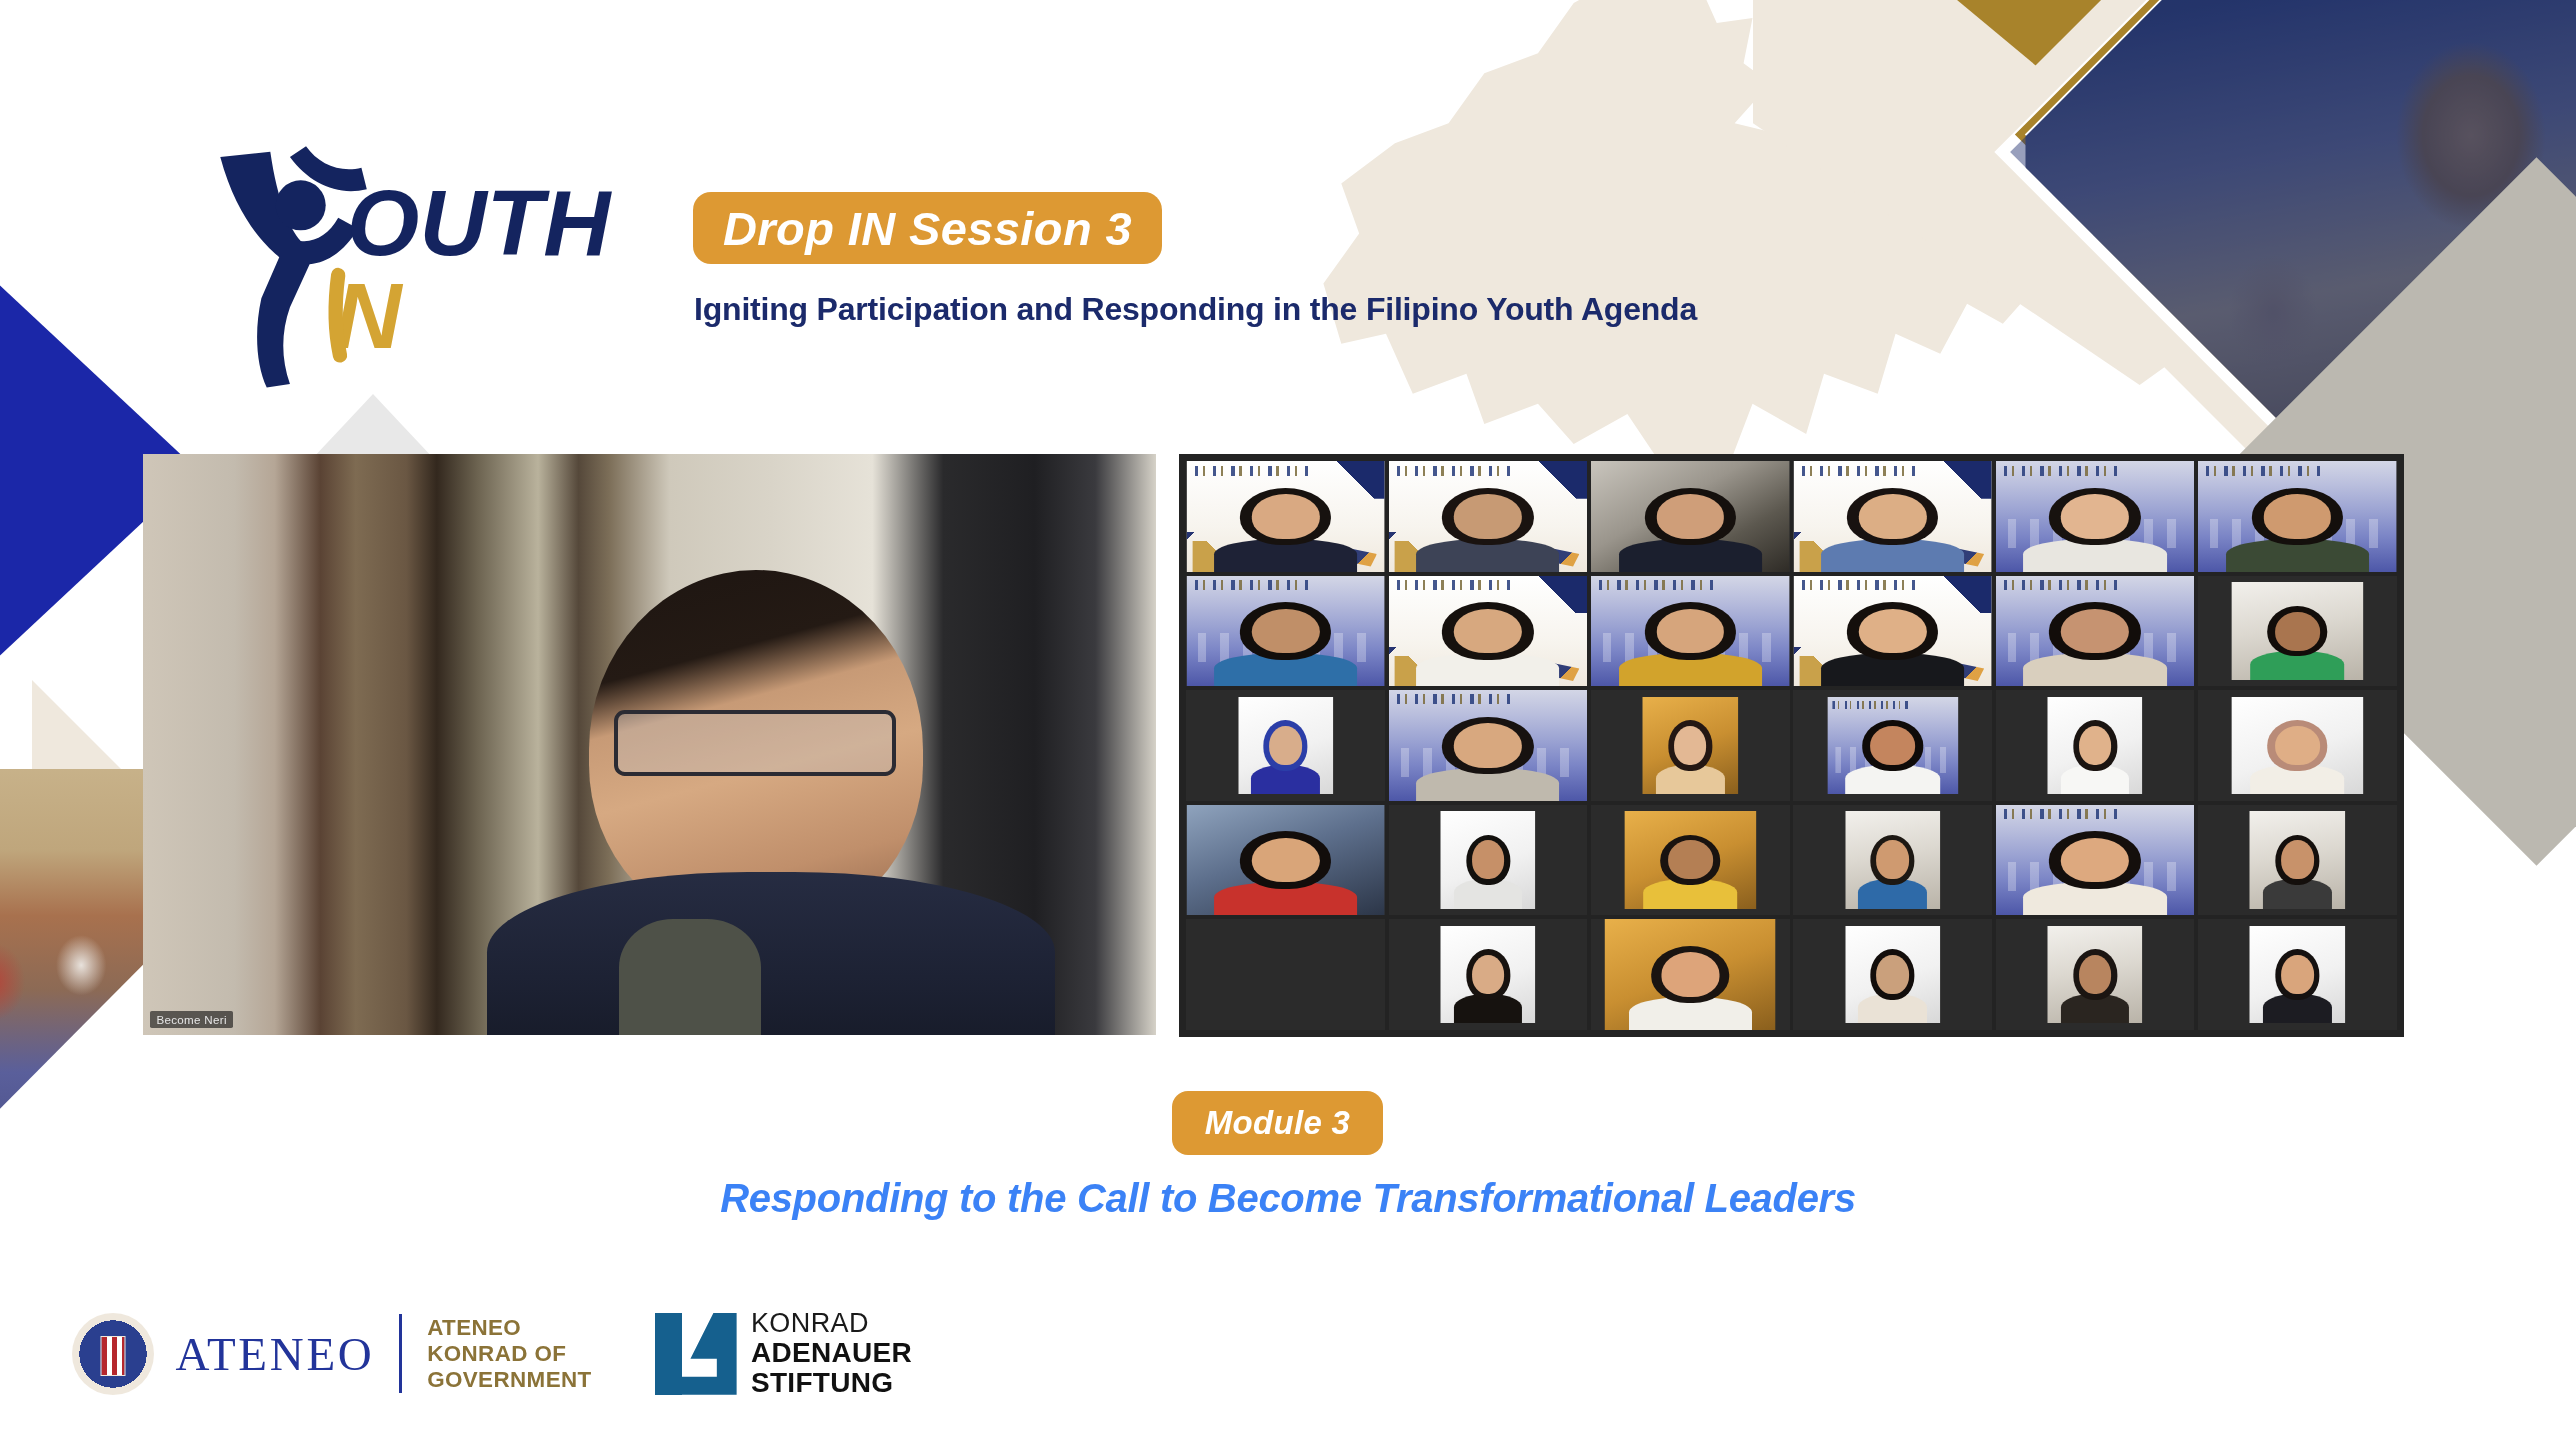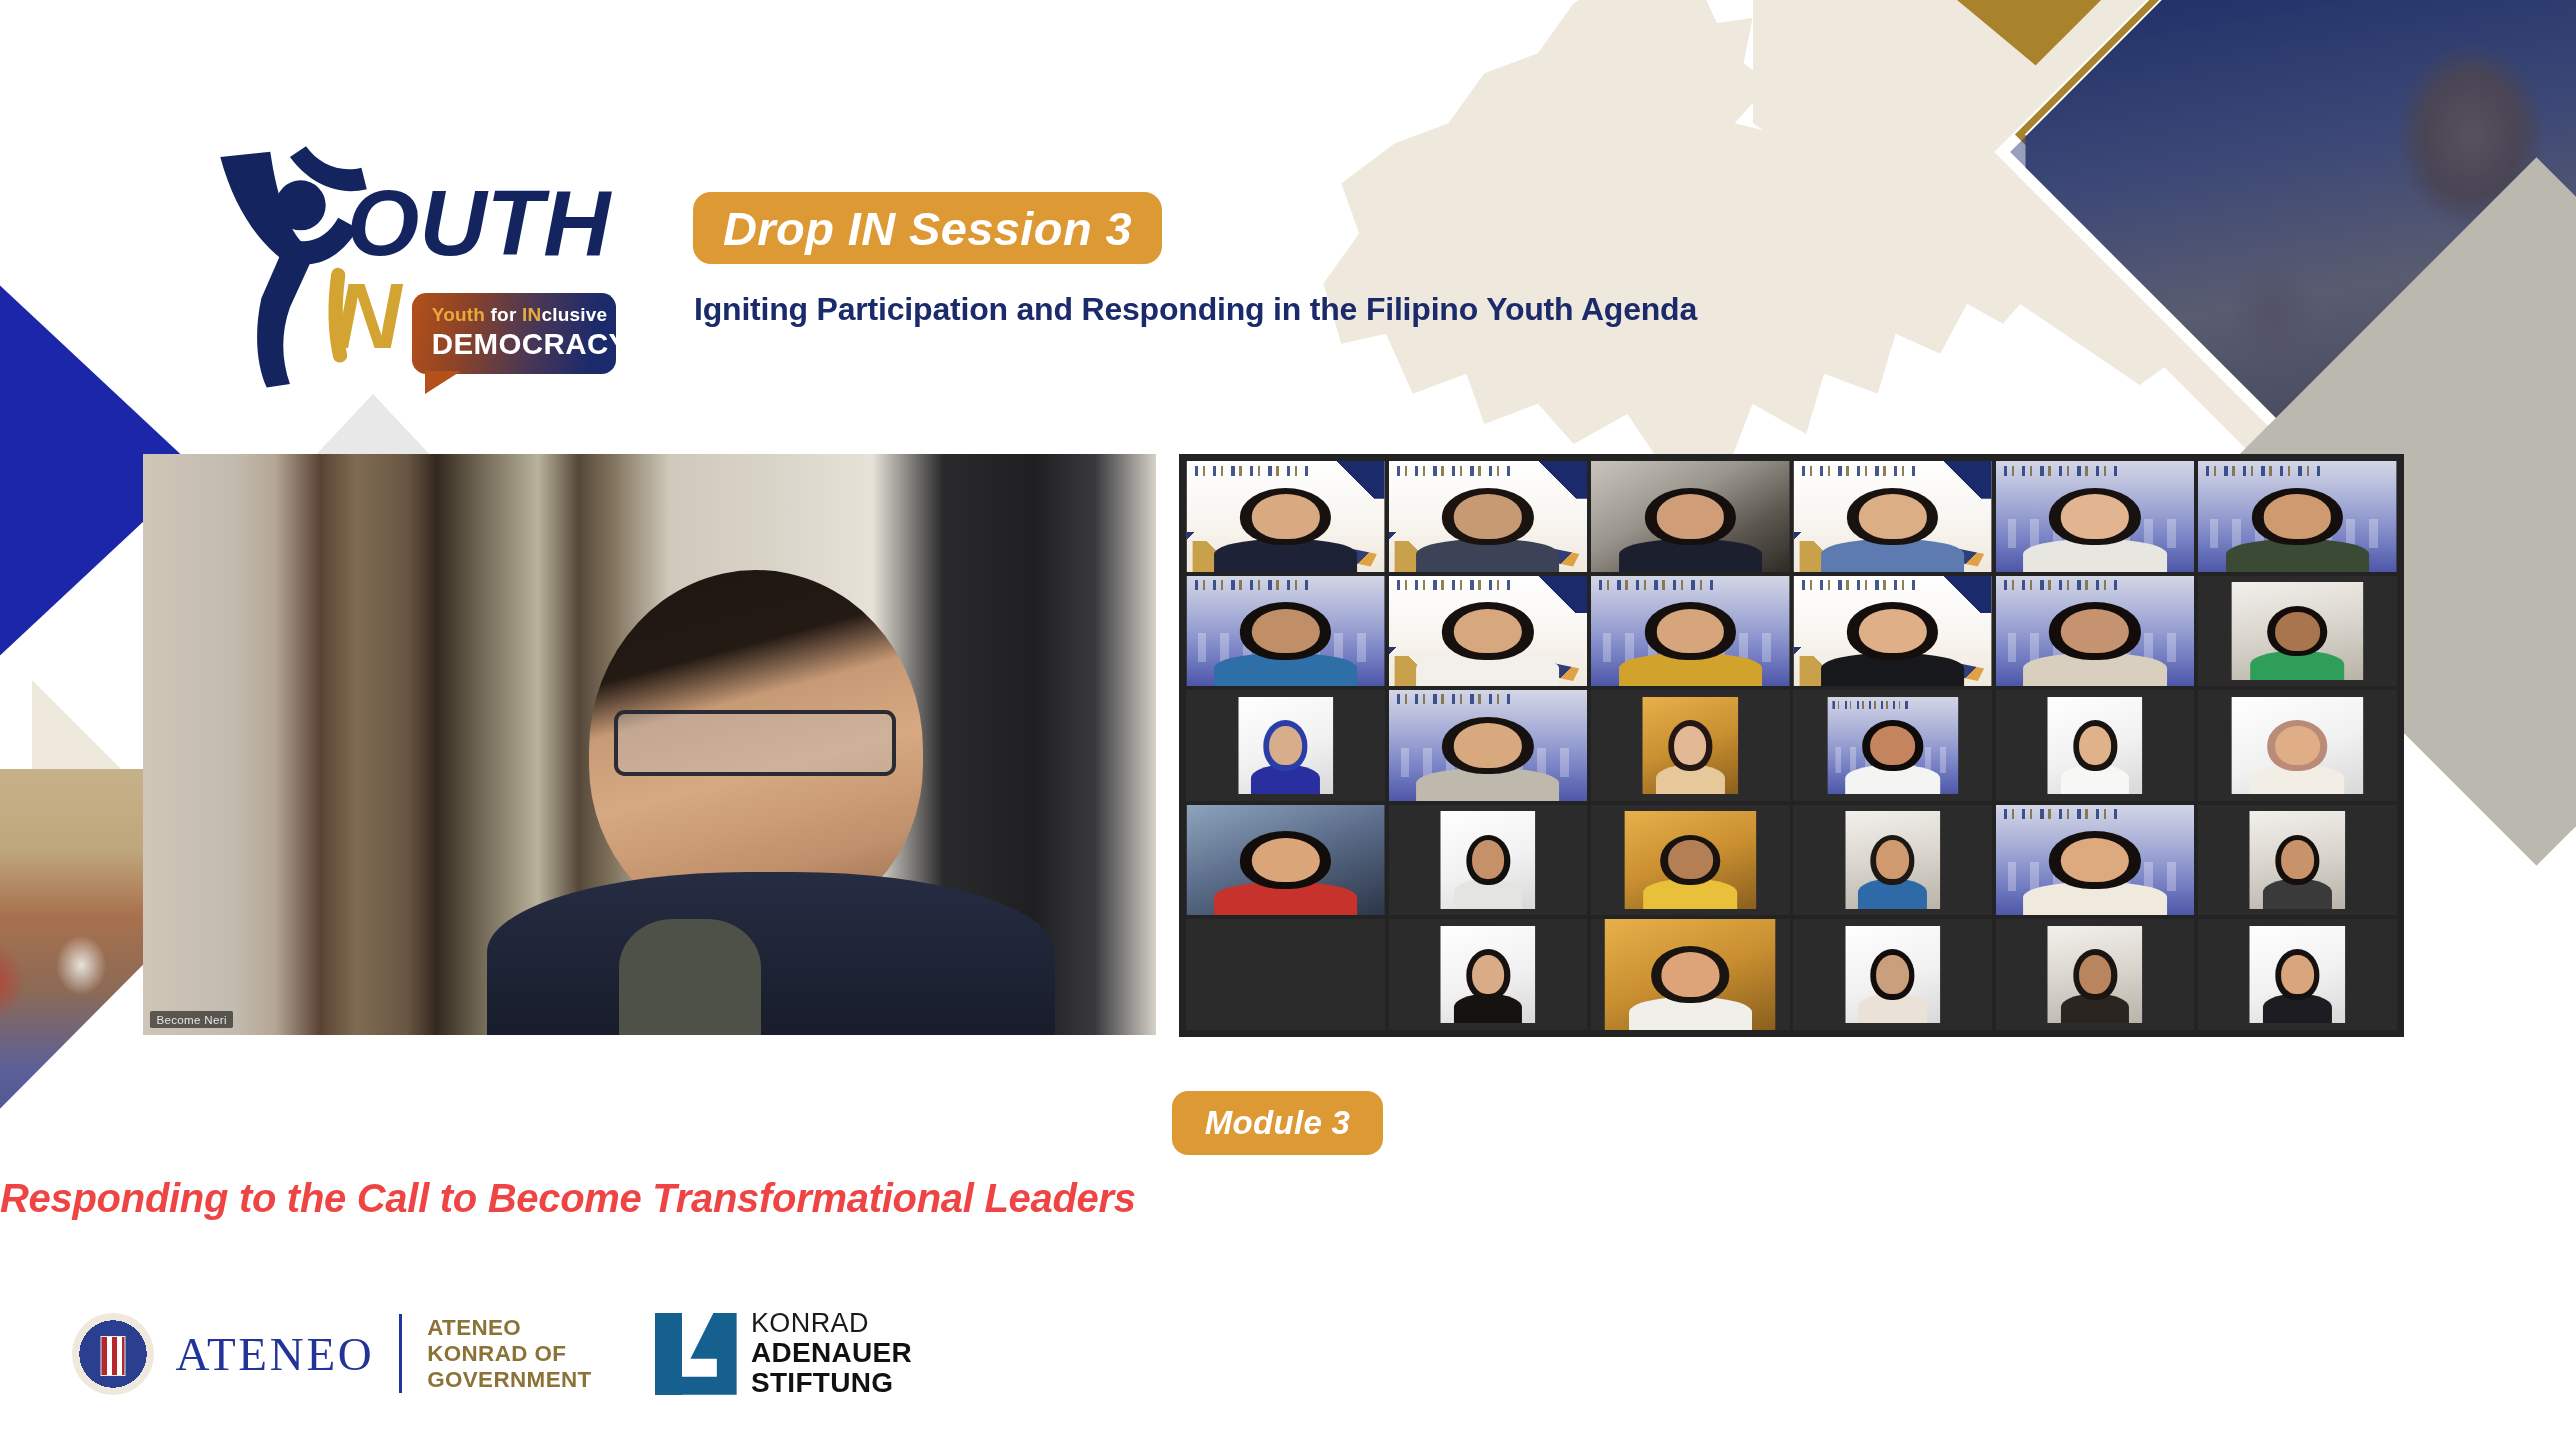--- a/index.html
+++ b/index.html
@@ -236,22 +236,22 @@
     clip-path:polygon(20% 0,100% 30%,80% 100%,0 70%);opacity:.9;
   }
 
   
   .module-badge{
     position:absolute;left:1172px;top:1091px;width:211px;height:64px;
     background:#DD9933;border-radius:16px;display:flex;align-items:center;justify-content:center;
   }
   .module-badge span{color:#ffffff;font-size:33px;font-weight:bold;font-style:italic;letter-spacing:0.3px;}
   .module-title{
-    position:absolute;left:0;right:0;top:1176px;text-align:left;
-    font-size:40px;font-weight:bold;font-style:italic;color:#ef4444;letter-spacing:-0.3px;
+    position:absolute;left:0;right:0;top:1176px;text-align:center;
+    font-size:40px;font-weight:bold;font-style:italic;color:#3b82f6;letter-spacing:-0.3px;
   }
 
   
   .footer{position:absolute;left:72px;top:1309px;display:flex;align-items:center;}
   .seal{width:82px;height:82px;border-radius:50%;
     background:radial-gradient(circle at 50% 50%, #2a3f8f 0 58%, #EFE8DD 58% 72%, #A8832B 72% 78%, #EFE8DD 78% 100%);
     position:relative;flex:0 0 auto;}
   .seal:after{
     content:"";position:absolute;left:50%;top:28%;transform:translateX(-50%);
     width:23px;height:38px;
@@ -305,24 +305,20 @@
         <path d="M96 18 C 118 48, 150 62, 182 54 L 176 30 C 152 36, 128 26, 114 6 Z"></path>
       </g>
       <g fill="#14245F" font-family="Liberation Sans, sans-serif" font-size="104" font-weight="bold" font-style="italic">
         <text x="160" y="128">OUTH</text>
       </g>
       <g fill="#D4A433" font-family="Liberation Sans, sans-serif" font-size="104" font-weight="bold" font-style="italic">
         <text x="146" y="232">N</text>
       </g>
       <path d="M150 150 C 146 180, 146 212, 152 240" stroke="#D4A433" stroke-width="16" fill="none" stroke-linecap="round"></path>
     </svg>
-    <div class="logo-badge">
-      <div class="lb-l1"><span class="y">Youth</span><span class="f"> for </span><span class="in">IN</span><span class="c">clusive</span></div>
-      <div class="lb-l2">DEMOCRACY</div>
-    </div>
     <div class="logo-tagline">Mindanao Run</div>
   </div>
 
   <div class="session-badge">
     <span>Drop IN Session 3</span>
   </div>
   <div class="subtitle">Igniting Participation and Responding in the Filipino Youth Agenda</div>
 
   <div class="speaker-video">
     <div class="speaker-bg"></div>

